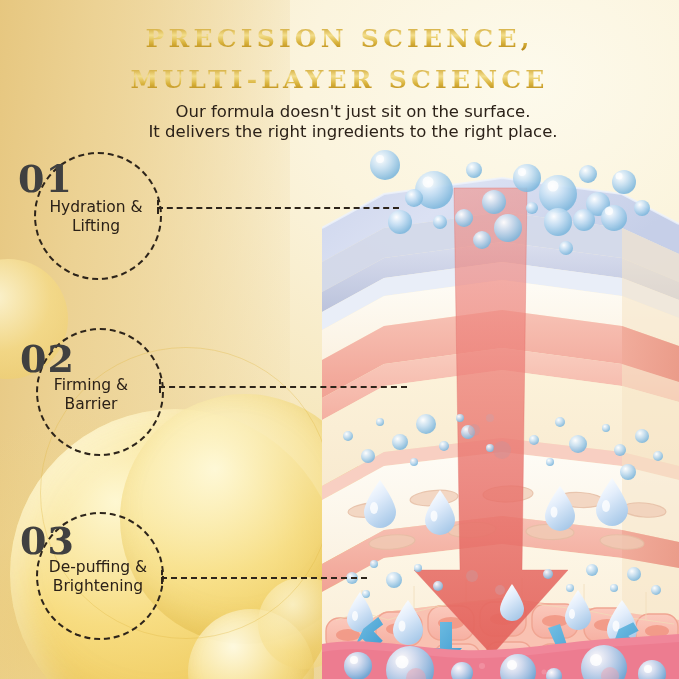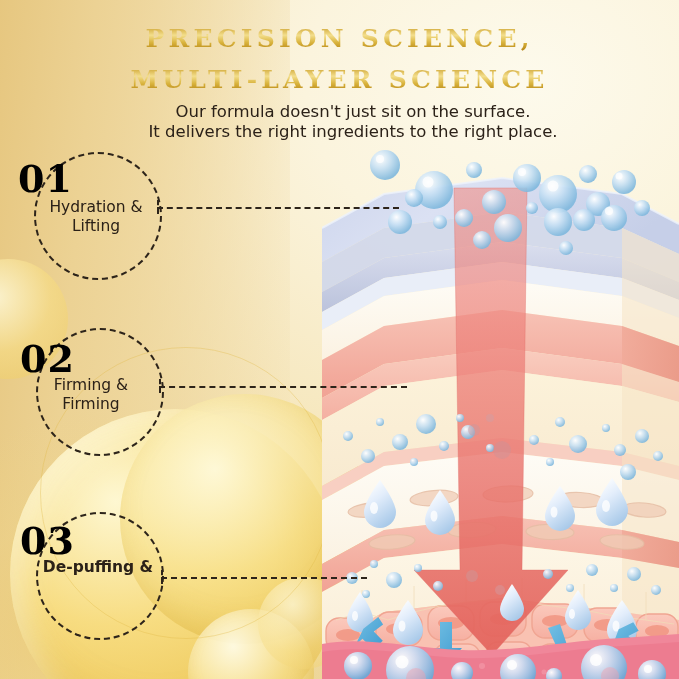--- a/index.html
+++ b/index.html
@@ -74,21 +74,21 @@
 
   
   .step{position:absolute;width:180px;}
   .step-circle{
     position:absolute;width:124px;height:124px;border-radius:50%;
     border:2.6px dashed #2d241a;
   }
   .step-num{
     position:absolute;
     font-family:"DejaVu Serif",serif;
-    font-weight:700;font-size:38px;line-height:38px;color:#000000;
+    font-weight:700;font-size:38px;line-height:38px;color:#404040;
     letter-spacing:1px;
   }
   .step-label{
     position:absolute;
     font-family:"DejaVu Sans",sans-serif;
     font-size:15.5px;line-height:18.5px;color:#2b2118;text-align:center;width:150px;
   }
   .connector{
     position:absolute;height:0;
     border-top:2.6px dashed #2d241a;
@@ -485,29 +485,30 @@
     </div>
     <div class="conn-tick" style="left:157px;top:200px;"></div>
     <div class="connector" style="left:157px;top:207px;width:242px;"></div>
   </div>
 
   <div class="step" style="left:0;top:0;">
     <div class="step-circle" style="left:36px;top:328px;"></div>
     <div class="step-num" style="left:20px;top:340px;text-align:right;">02</div>
     <div class="step-label" style="left:16px;top:376px;">
       <div>Firming &amp;</div>
-      <div>Firming</div>
+      <div>Barrier</div>
     </div>
     <div class="conn-tick" style="left:159px;top:379px;"></div>
     <div class="connector" style="left:159px;top:386px;width:248px;"></div>
   </div>
 
   <div class="step" style="left:0;top:0;">
     <div class="step-circle" style="left:36px;top:512px;"></div>
     <div class="step-num" style="left:20px;top:522px;">03</div>
-    <div class="step-label" style="left:23px;top:558px;font-weight:bold;">
+    <div class="step-label" style="left:23px;top:558px;">
       <div>De-puffing &amp;</div>
+      <div>Brightening</div>
     </div>
     <div class="conn-tick" style="left:161px;top:570px;"></div>
     <div class="connector" style="left:161px;top:577px;width:206px;"></div>
   </div>
 
 </div>
 
 </body></html>

